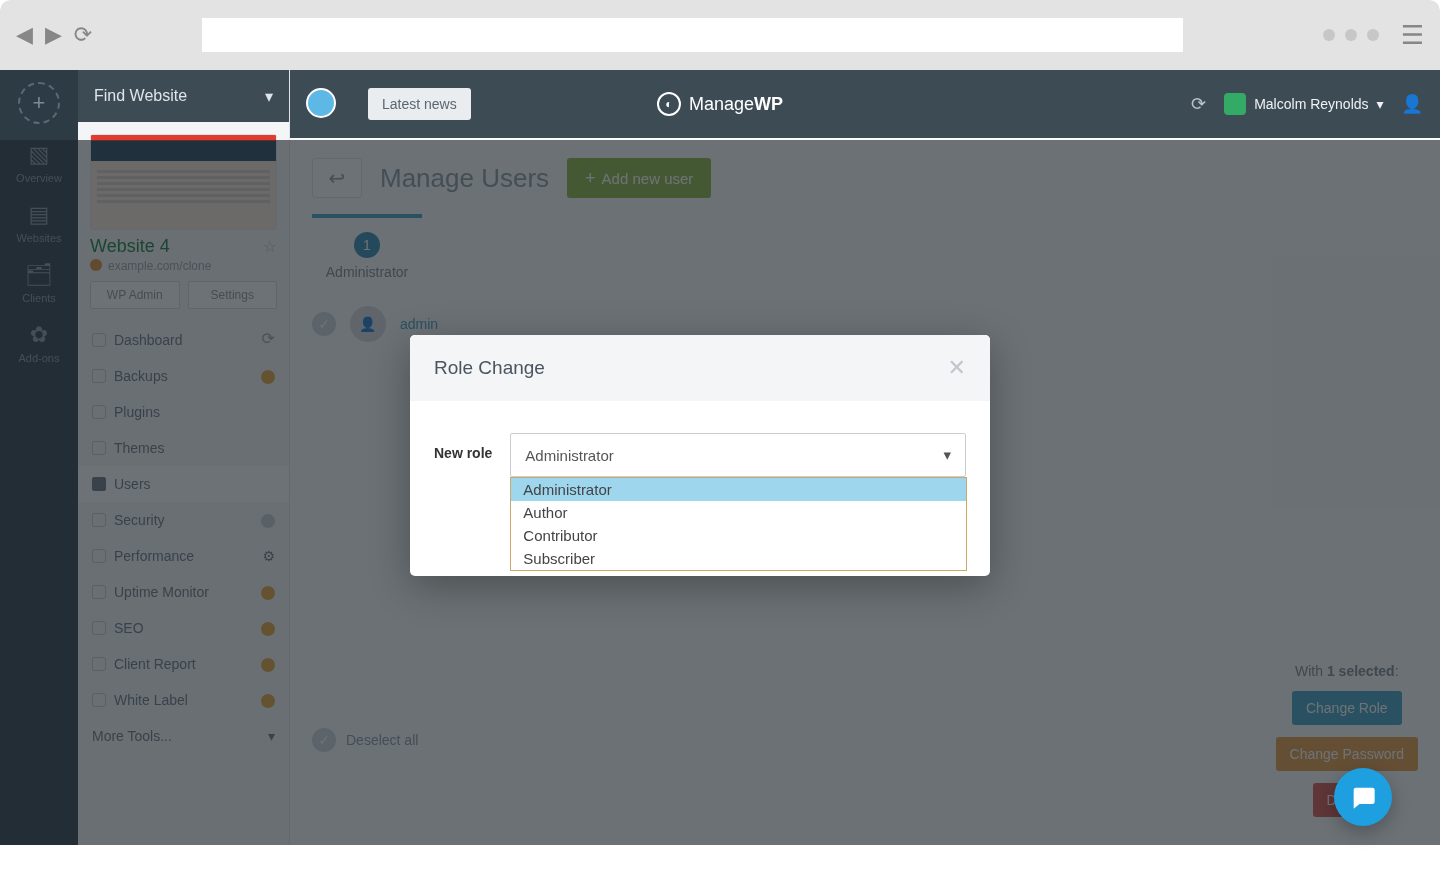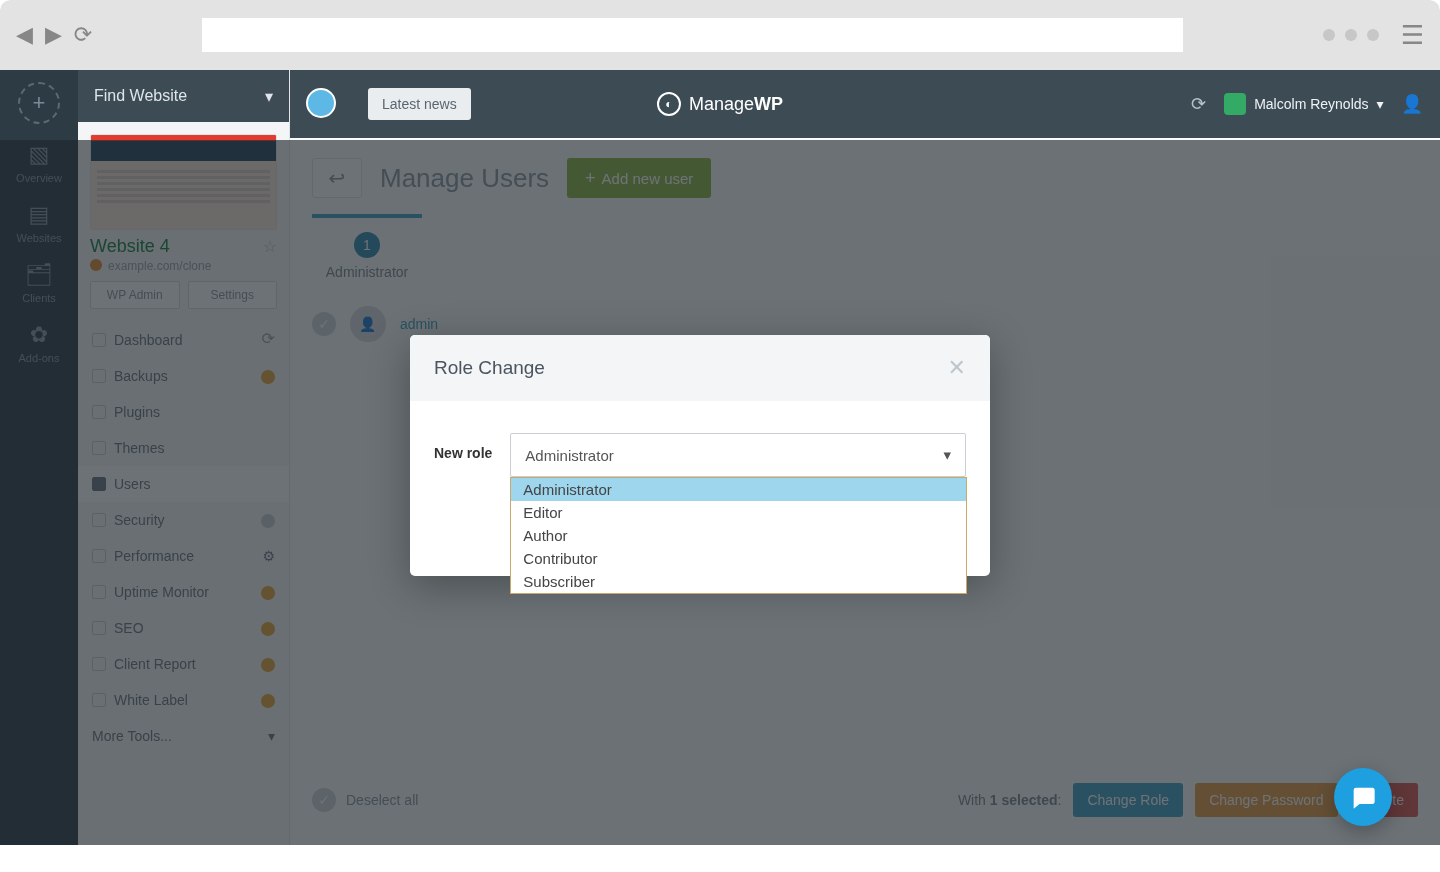--- a/index.html
+++ b/index.html
@@ -155,21 +155,21 @@
   .check-circle { width:24px; height:24px; border-radius:50%; background:#cfd6db; display:flex; align-items:center; justify-content:center; color:#fff; font-size:14px;}
   .avatar-grey { width:36px; height:36px; border-radius:50%; background:#d6dbdf; display:flex; align-items:center; justify-content:center; color:#9aa3ab;}
   .user-name { color:#3ea0c4; font-weight:500;}
 
   
   .footer-bar {
     margin-top:auto; display:flex; align-items:center; justify-content:space-between;
     padding:20px 22px 28px 22px;
   }
   .deselect { display:flex; align-items:center; gap:10px; color:#8a97a2; cursor:pointer;}
-  .footer-right { display:flex; align-items:center; gap:12px;}
+  .footer-right { display:flex; align-items:center; gap:12px;flex-direction:column;}
   .selected-text { color:#7c8790; }
   .btn { border:none; border-radius:3px; padding:9px 14px; color:#fff; font-size:14px; cursor:pointer;}
   .btn-blue { background:#3ea0c4; }
   .btn-orange { background:#e69a45; }
   .btn-red { background:#d9534f; }
 
   
   .overlay {
     position:absolute; top:70px; left:0; right:0; bottom:0;
     background:rgba(30,38,44,0.65);
@@ -446,21 +446,20 @@
   </div>
   <div class="modal-body">
     <span class="field-label">New role</span>
     <div class="select-wrap">
       <div class="select-box">
         <span>Administrator</span>
         <span>▾</span>
       </div>
       <div class="dropdown">
         <div class="opt selected">Administrator</div>
-        <div class="opt">Editor</div>
         <div class="opt">Author</div>
         <div class="opt">Contributor</div>
         <div class="opt">Subscriber</div>
       </div>
     </div>
   </div>
   <div class="modal-footer-space"></div>
 </div>
 
 <div class="chat-fab">

